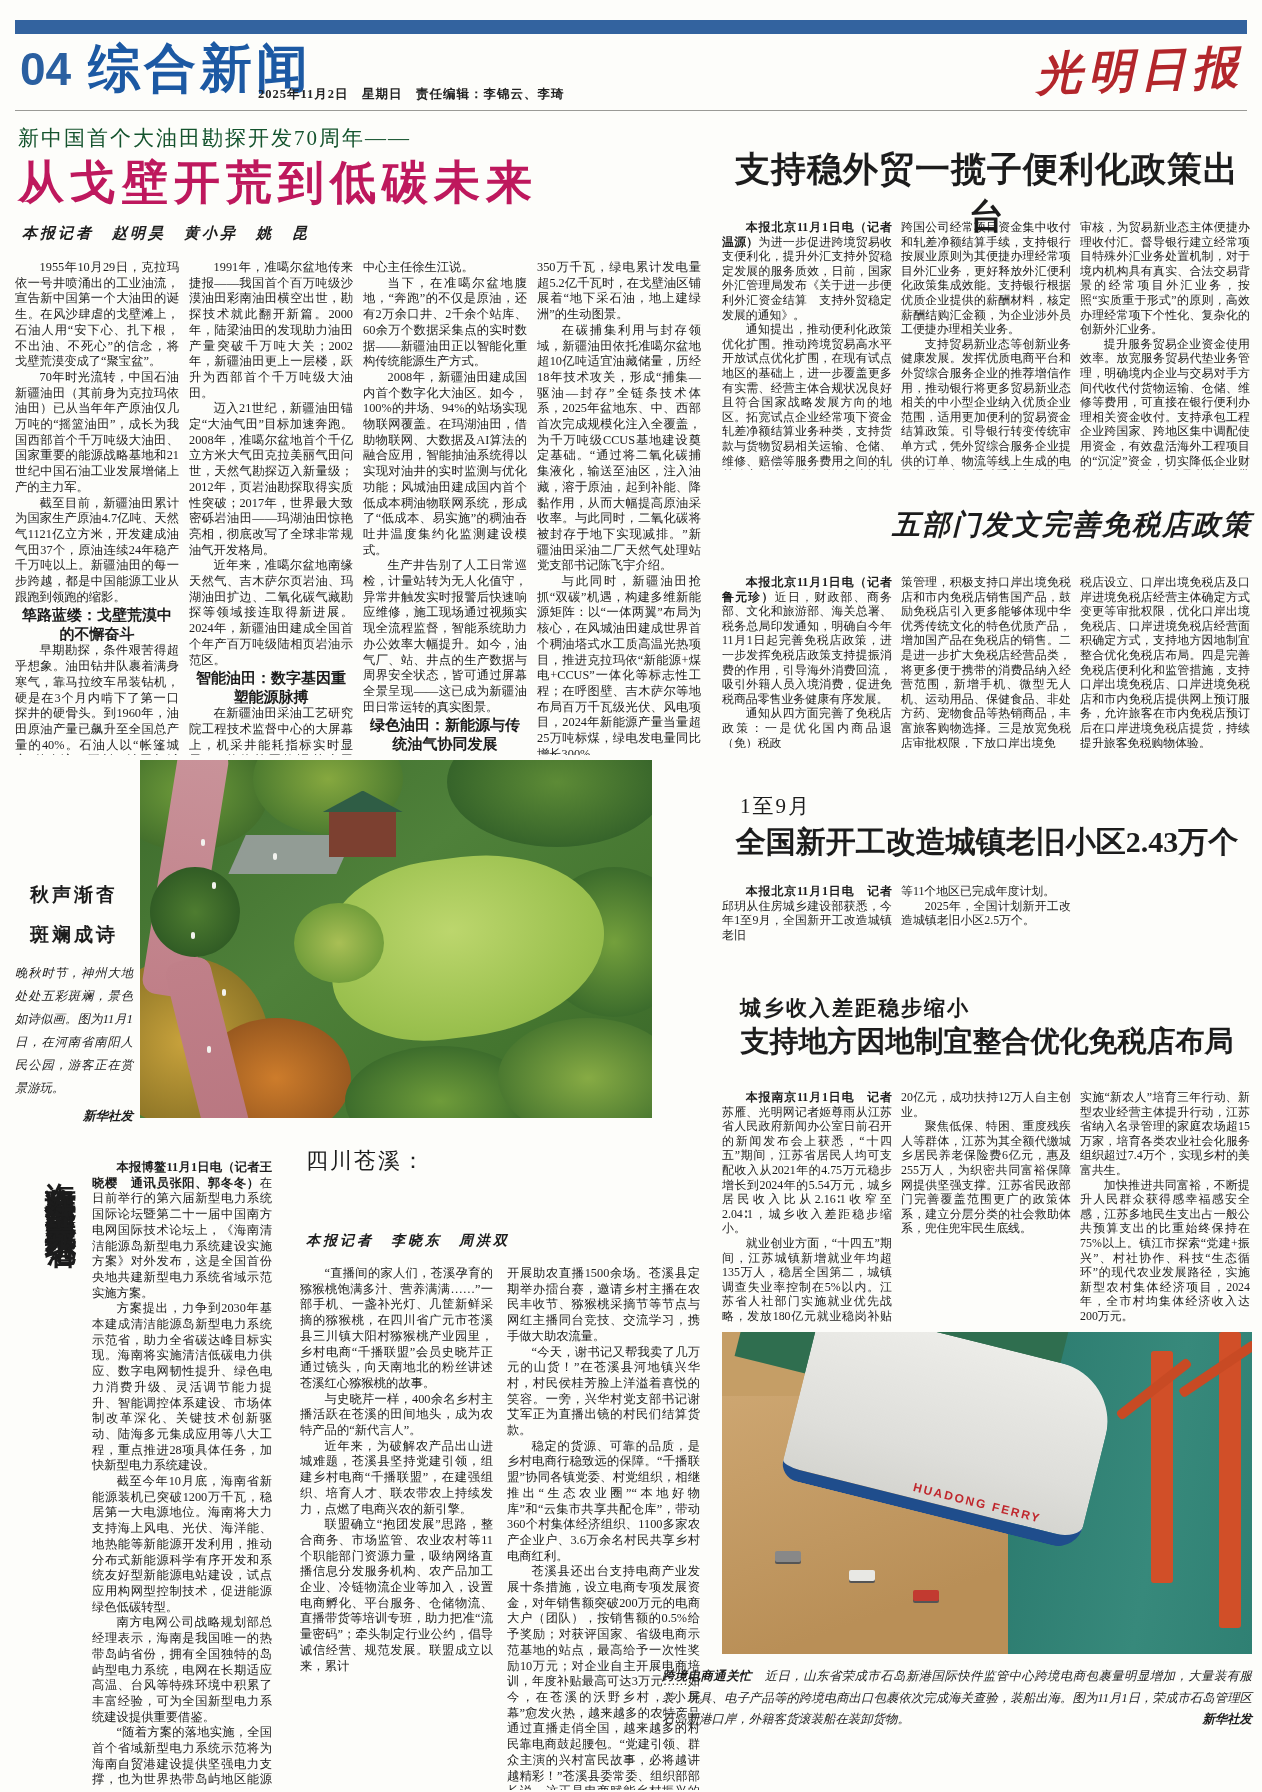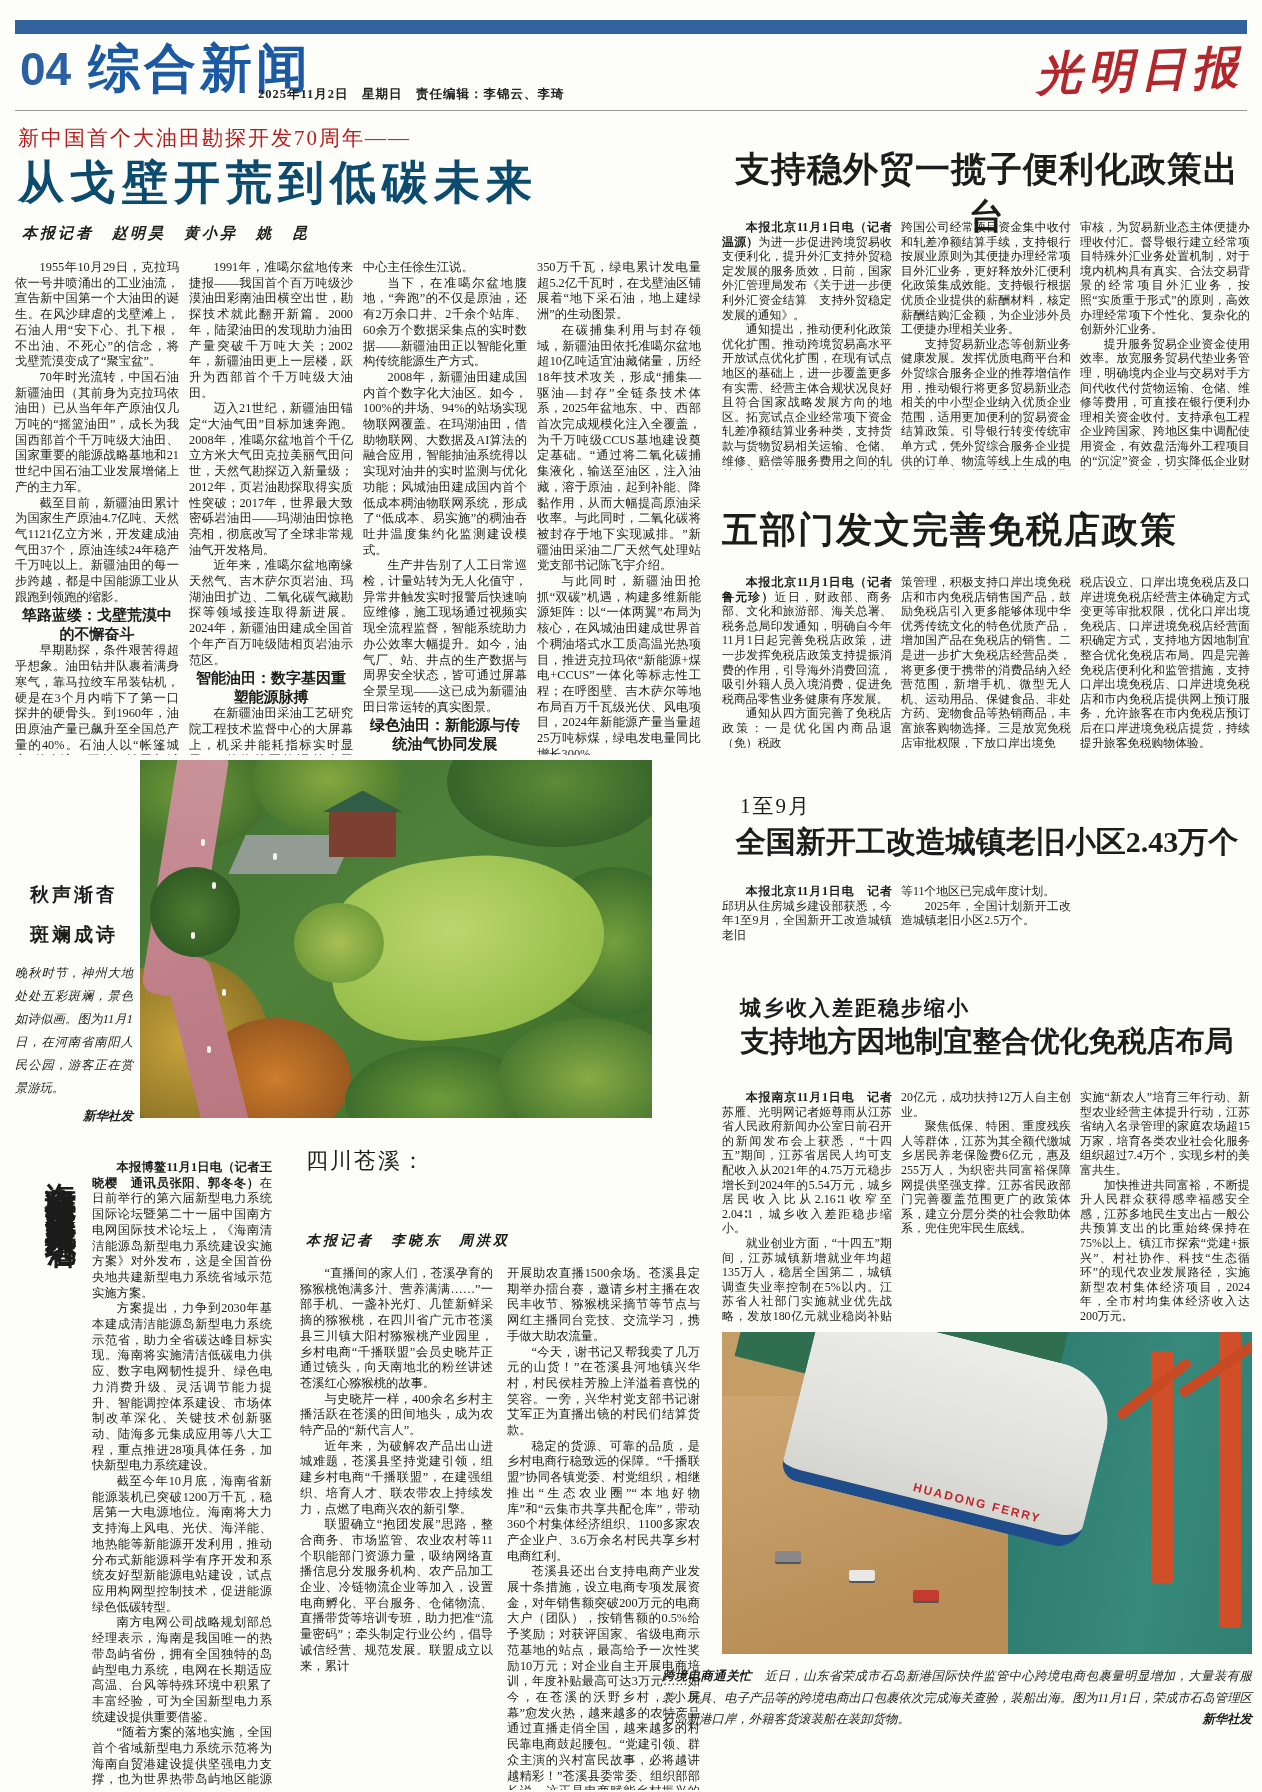--- a/index.html
+++ b/index.html
@@ -18,22 +18,22 @@
   
   .bodytxt{font-size:12.3px;line-height:15.7px;text-align:justify;}
   .bodytxt p.para{margin:0;text-indent:2em;}
   .bodytxt p.para.ni{text-indent:0;}
   .bodytxt h4.sub{margin:0 4px;font-size:15px;line-height:19px;text-align:center;font-weight:700;
                   font-family:"Liberation Sans",sans-serif;}
   .bodytxt b{font-weight:700;}
   .cols{display:flex;}
   .cols .col{overflow:hidden;}
   
-  .m-kicker{left:18px;top:124px;font-size:21px;letter-spacing:2px;color:#b91c1c;}
-  .m-head{left:18px;top:152px;width:660px;font-size:46px;font-weight:900;letter-spacing:6px;color:#0c4a6e;}
+  .m-kicker{left:18px;top:124px;font-size:21px;letter-spacing:2px;color:#14532d;}
+  .m-head{left:18px;top:152px;width:660px;font-size:46px;font-weight:900;letter-spacing:6px;color:#be185d;}
   .m-byline{left:22px;top:224px;font-size:15px;font-weight:700;font-style:italic;letter-spacing:3px;}
   .m-cols{left:15px;top:260px;width:686px;height:495px;gap:10px;}
   .m-cols .col{width:164px;}
   
   .pf-title{left:15px;top:875px;width:118px;text-align:center;font-size:19px;font-weight:900;
             line-height:40px;letter-spacing:3px;font-family:"Liberation Sans",sans-serif;}
   .pf-cap{left:15px;top:962px;width:118px;font-size:12.3px;line-height:23px;font-style:italic;text-align:justify;}
   .pf-credit{left:15px;top:1108px;width:118px;text-align:right;font-size:12.5px;font-weight:700;font-style:italic;}
   .park{left:140px;top:760px;width:512px;height:358px;overflow:hidden;
         background:linear-gradient(140deg,#3d6b2c,#4f813a 42%,#44752f 75%,#3a672a);}
@@ -66,21 +66,21 @@
   .hn-body{left:92px;top:1160px;width:180px;height:628px;overflow:hidden;}
   
   .sc-kicker{left:306px;top:1146px;font-size:22px;letter-spacing:2px;}
   .sc-head{left:300px;top:1178px;width:400px;text-align:center;font-size:31px;font-weight:900;letter-spacing:1px;}
   .sc-byline{left:306px;top:1232px;font-size:14px;font-weight:700;font-style:italic;letter-spacing:3px;}
   .sc-cols{left:300px;top:1266px;width:400px;height:524px;gap:14px;}
   .sc-cols .col{width:193px;}
   
   .r-head1{left:722px;top:146px;width:530px;text-align:center;font-size:35px;font-weight:900;letter-spacing:1px;}
   .r-cols1{left:722px;top:220px;width:530px;height:250px;gap:9px;}
-  .r-head2{left:722px;top:506px;width:530px;text-align:left;font-size:36px;font-weight:900;letter-spacing:2px;}
+  .r-head2{left:722px;top:506px;width:530px;text-align:right;font-size:28px;font-weight:900;letter-spacing:2px;font-style:italic;}
   .r-cols2{left:722px;top:575px;width:530px;height:173px;gap:9px;}
   .r-kicker3{left:740px;top:792px;font-size:21px;letter-spacing:2px;}
   .r-head3{left:722px;top:822px;width:530px;text-align:center;font-size:30px;font-weight:900;}
   .r-cols3{left:722px;top:884px;width:530px;height:80px;gap:9px;}
   .r-kicker4{left:740px;top:994px;font-size:21px;letter-spacing:2px;font-weight:700;font-family:"Liberation Sans",sans-serif;}
   .r-head4{left:722px;top:1022px;width:530px;text-align:center;font-size:29px;font-weight:900;}
   .r-cols4{left:722px;top:1090px;width:530px;height:232px;gap:9px;}
   .rcol{width:170px;}
   .rtxt{font-size:11.9px;line-height:14.6px;}
   

